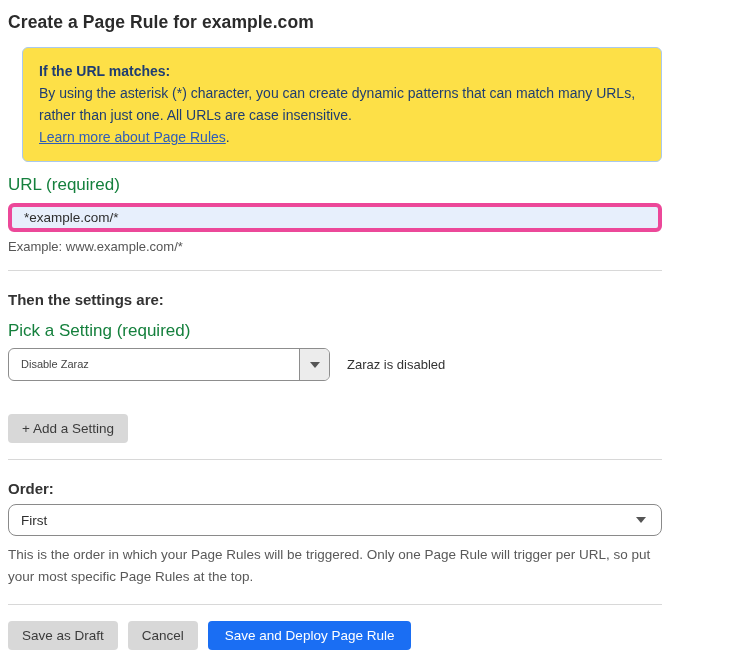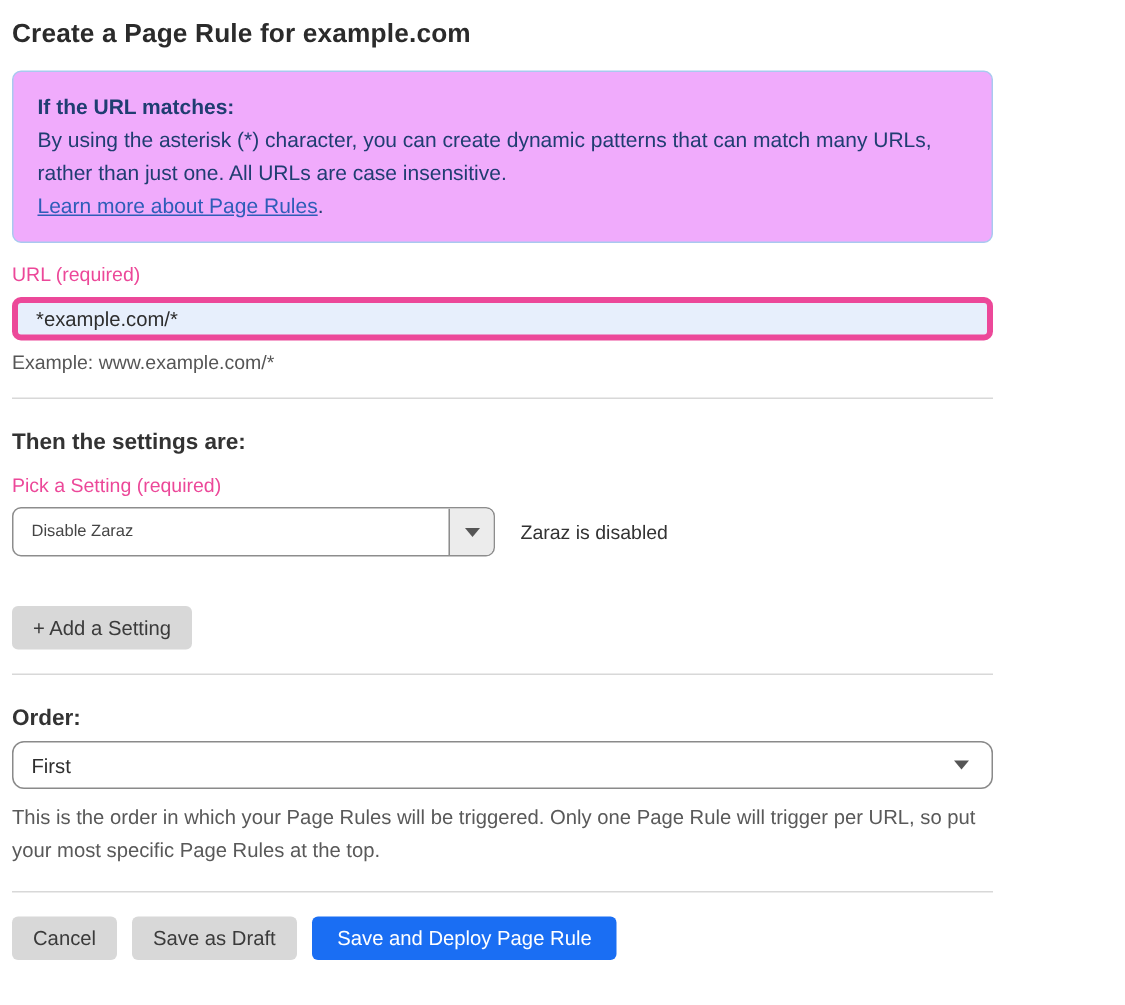--- a/index.html
+++ b/index.html
@@ -2,28 +2,28 @@
 <html><head>
 <meta charset="utf-8">
 <style>
   * { margin:0; padding:0; box-sizing:border-box; }
   html,body { width:750px; height:670px; background:#ffffff; overflow:hidden;
     font-family:"Liberation Sans", sans-serif; }
   .page { padding:12px 88px 0 8px; width:750px; }
 
   .title { font-size:17.5px; font-weight:bold; color:#2b2b2b; letter-spacing:.1px; }
 
-  .info-box { margin-top:14px; background:#f0abfc; border:1px solid #a9c9ef;
+  .info-box { margin-top:14px; background:#fde047; border:1px solid #a9c9ef;
     border-radius:6px; padding:12px 16px 13px 16px; color:#1f3d71;
-    font-size:14px; line-height:22px; }
+    font-size:14px; line-height:22px;margin-left:14px; }
   .info-heading { font-weight:bold; }
   .info-link { color:#2e5db8; text-decoration:underline; cursor:pointer; }
   .info-link-line { color:#1f3d71; }
 
-  .field-label { display:block; margin-top:13px; font-size:13px; color:#ec4899; }
+  .field-label { display:block; margin-top:13px; font-size:17px; color:#15803d; }
 
   .url-input { margin-top:8px; width:100%; height:29px; background:#e7effc;
     border:4px solid #ec4899; border-radius:6px; padding:0 12px;
     font-size:13.5px; color:#2e2e2e; font-family:"Liberation Sans", sans-serif; }
 
   .example-text { margin-top:7px; font-size:13px; color:#565656; }
 
   .divider { border:none; border-top:1px solid #d8d8d8; margin-top:16px; }
 
   .section-heading { margin-top:20px; font-size:15px; font-weight:bold; color:#333333; }
@@ -96,18 +96,18 @@
   <div class="order-select">
     <span>First</span>
     <span class="tri"></span>
   </div>
 
   <p class="help-text">This is the order in which your Page Rules will be triggered. Only one Page Rule will trigger per URL, so put your most specific Page Rules at the top.</p>
 
   <hr class="divider">
 
   <div class="footer">
+    <button class="gray-btn">Save as Draft</button>
     <button class="gray-btn">Cancel</button>
-    <button class="gray-btn">Save as Draft</button>
     <button class="blue-btn">Save and Deploy Page Rule</button>
   </div>
 
 </div>
 
 </body></html>

